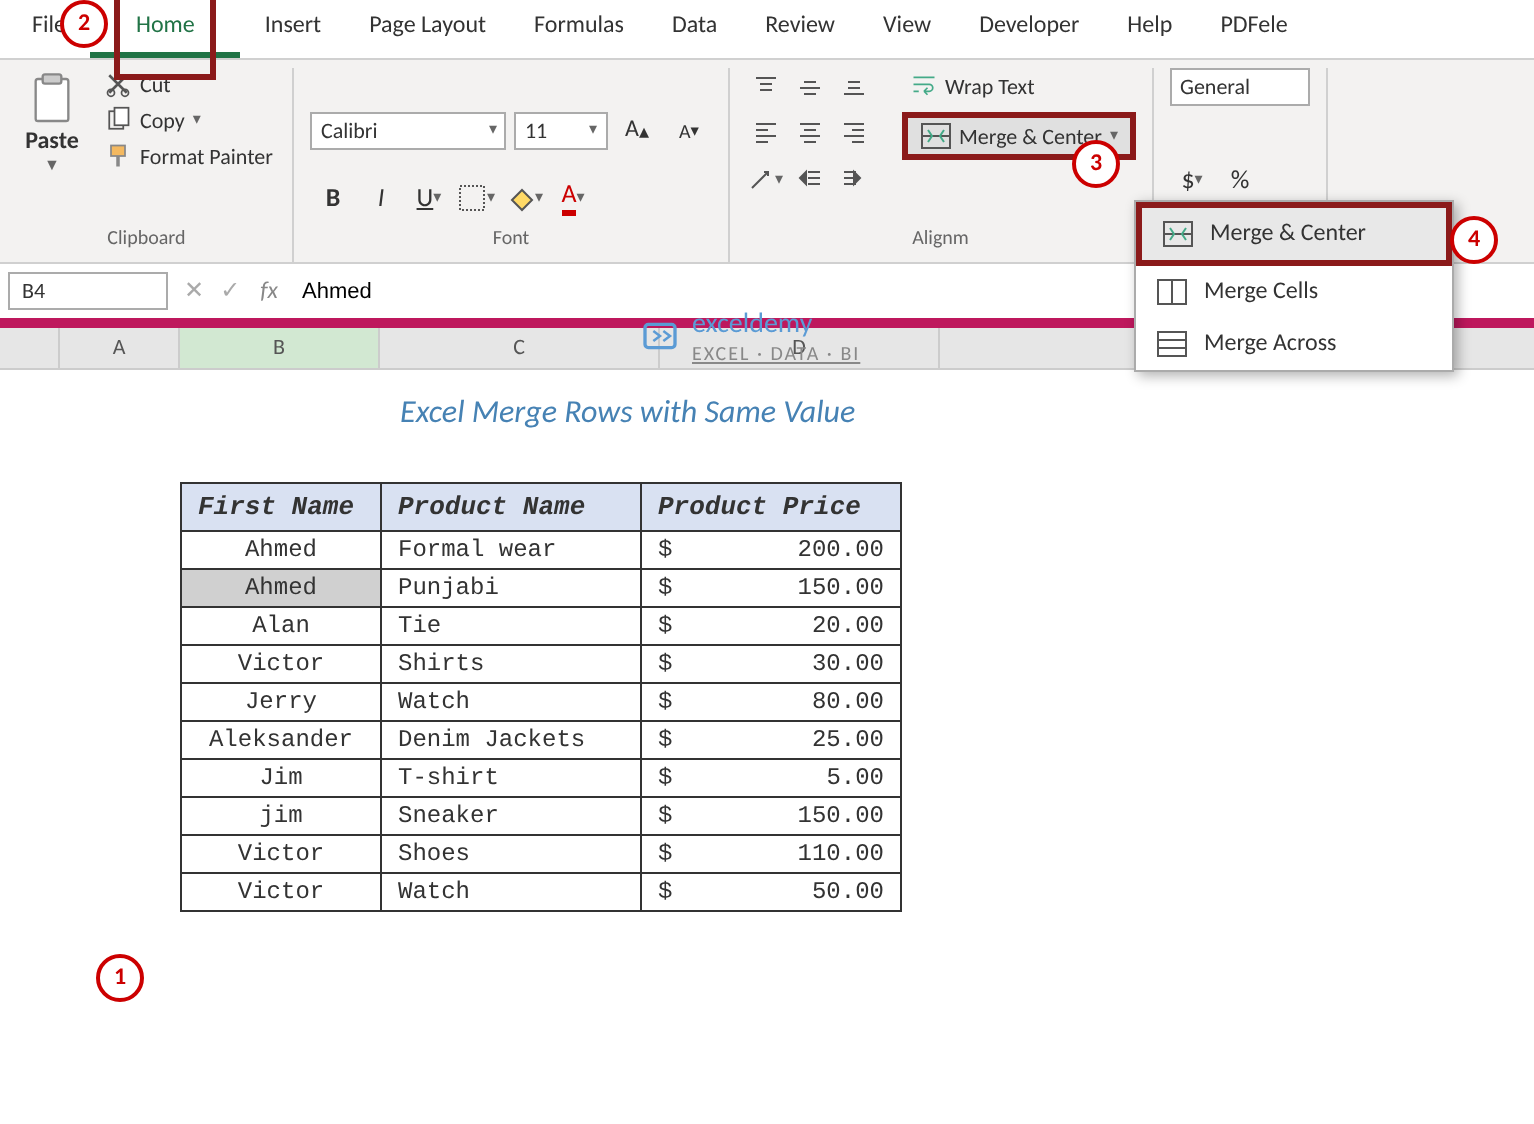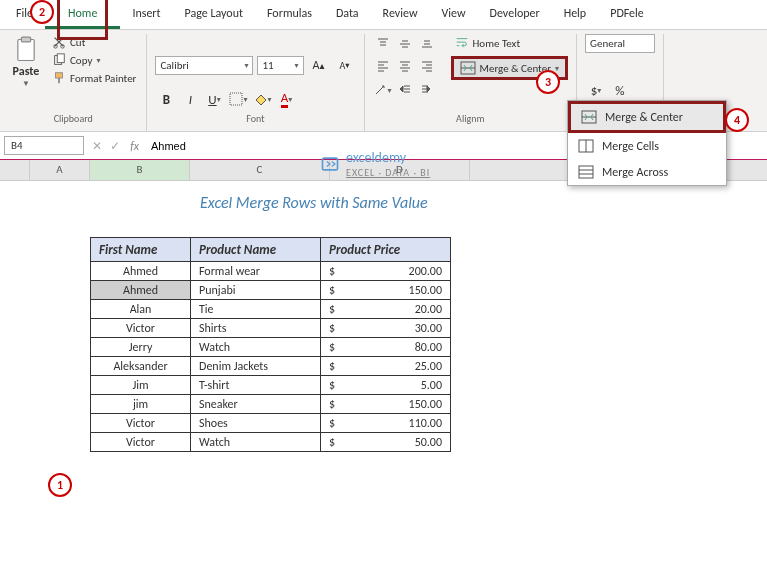--- a/index.html
+++ b/index.html
@@ -24,35 +24,35 @@
 .style-row { display: flex; gap: 2px; margin-top: 6px; }
 .style-btn { width: 22px; height: 22px; display: flex; align-items: center; justify-content: center; cursor: pointer; font-size: 13px; }
 .align-grid { display: grid; grid-template-columns: repeat(3, 20px); gap: 2px; }
 .align-btn { width: 20px; height: 20px; cursor: pointer; display: flex; align-items: center; justify-content: center; }
 .indent-row { display: flex; gap: 2px; margin-top: 4px; }
 .wrap-merge { display: flex; flex-direction: column; gap: 4px; margin-left: 8px; }
 .wrap-text-btn { display: flex; align-items: center; gap: 4px; padding: 2px 4px; cursor: pointer; font-size: 11px; }
 .merge-btn { display: flex; align-items: center; gap: 4px; padding: 2px 6px; cursor: pointer; font-size: 11px; border: 3px solid #8B1A1A; background: #e0e0e0; }
 .number-col { display: flex; flex-direction: column; gap: 20px; }
 .number-combo { border: 1px solid #ababab; background: #fff; padding: 2px 4px; font-size: 11px; width: 70px; }
-.name-box-row { display: flex; align-items: center; border-bottom: 1px solid #be185d; }
+.name-box-row { display: flex; align-items: center; border-bottom: 5px solid #be185d; }
 .name-box { border: 1px solid #ababab; padding: 2px 6px; width: 80px; font-size: 11px; margin: 4px; }
 .fx-label { font-style: italic; color: #888; padding: 0 6px; }
 .formula-input { border: none; padding: 2px 6px; font-size: 11px; flex: 1; }
 .col-headers { display: flex; background: #e6e6e6; border-bottom: 1px solid #ccc; }
 .corner { width: 30px; height: 20px; border-right: 1px solid #ccc; background: #e6e6e6; }
 .col-h { height: 20px; text-align: center; font-size: 11px; border-right: 1px solid #ccc; line-height: 20px; color: #555; }
 .col-A { width: 60px; }
 .col-B { width: 100px; }
 .col-B.selected { background: #d2e8d2; }
 .col-C { width: 140px; }
 .col-D { width: 140px; }
 .grid-body { position: relative; }
 .title-text { position: absolute; left: 200px; top: 12px; font-style: italic; color: #4682B4; font-size: 16px; }
-.data-table { position: absolute; left: 90px; top: 56px; border-collapse: collapse; }
+.data-table { position: absolute; left: 90px; top: 56px; border-collapse: collapse; font-family: Liberation Mono, monospace; }
 .data-table th { background: #D9E1F2; border: 1px solid #333; padding: 4px 8px; font-size: 13px; font-style: italic; font-weight: bold; text-align: left; }
 .data-table td { border: 1px solid #333; padding: 2px 8px; font-size: 12px; }
 .data-table td.name { text-align: center; width: 100px; }
 .data-table td.prod { width: 130px; }
 .data-table td.price { width: 130px; }
 .price-cell { display: flex; justify-content: space-between; }
 .sel-box { border: 3px solid #8B1A1A; }
 .row-sel { background: #d0d0d0; }
 .dropdown-menu { position: absolute; right: 40px; top: 100px; background: #fff; border: 1px solid #ababab; box-shadow: 2px 2px 6px rgba(0,0,0,0.3); width: 160px; z-index: 100; }
 .dropdown-item { display: flex; align-items: center; gap: 8px; padding: 6px 10px; font-size: 12px; cursor: pointer; }
@@ -227,21 +227,21 @@
                 <path d="M2 3h6M2 6h6M2 9h6M10 6l-3-3v6z" stroke="#555" fill="#555"></path>
               </svg>
             </span>
         </div>
       </div>
       <div class="wrap-merge">
         <div class="wrap-text-btn">
           <svg class="small-icon" viewBox="0 0 16 16">
               <path d="M2 3h12M2 7h9a2 2 0 010 4H8m0 0l2-2m-2 2l2 2M2 11h3" stroke="#4a8" fill="none"></path>
             </svg>
-          <span>Home Text</span>
+          <span>Wrap Text</span>
         </div>
         <div class="callout callout-3" style="position:absolute;">3</div>
         <div class="merge-btn">
           <svg class="merge-icon" viewBox="0 0 16 14">
               <rect x="1" y="1" width="14" height="12" fill="none" stroke="#555"></rect>
               <path d="M1 7h14" stroke="#555"></path>
               <path d="M4 4l2 3-2 3M12 4l-2 3 2 3" stroke="#4a8" fill="none"></path>
             </svg>
           <span>Merge &amp; Center</span>
           <span class="chev">▾</span>

